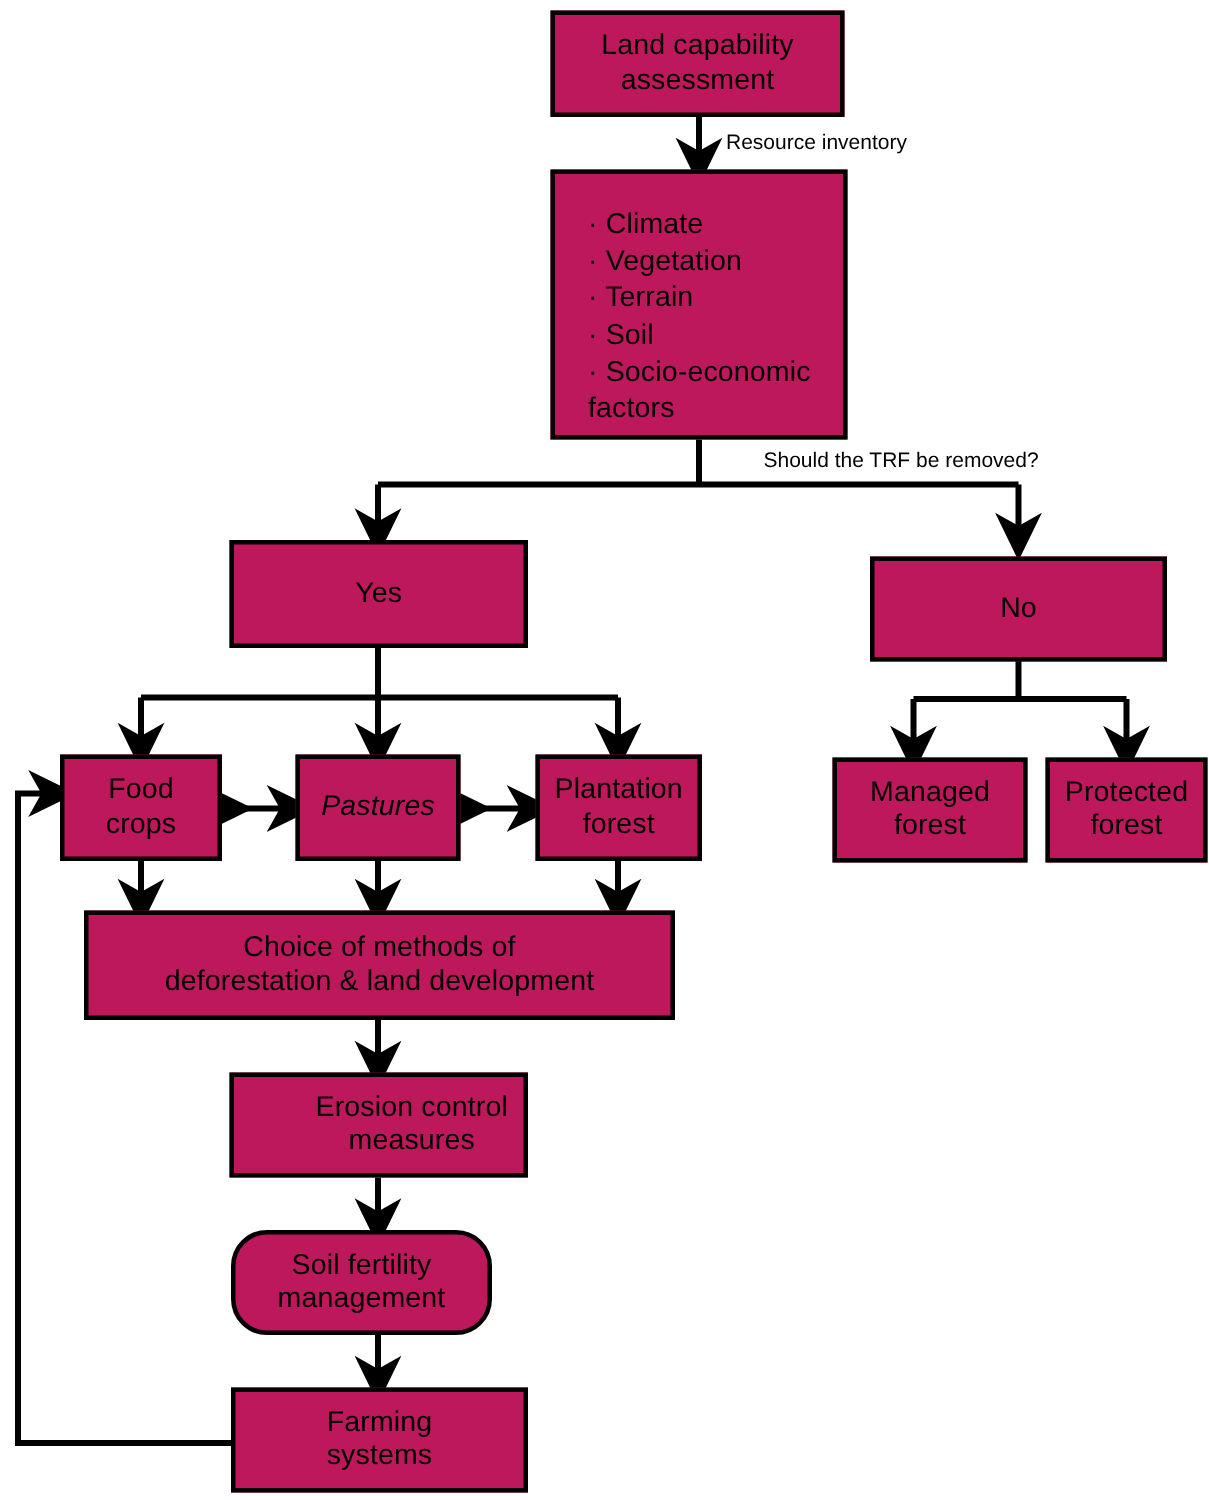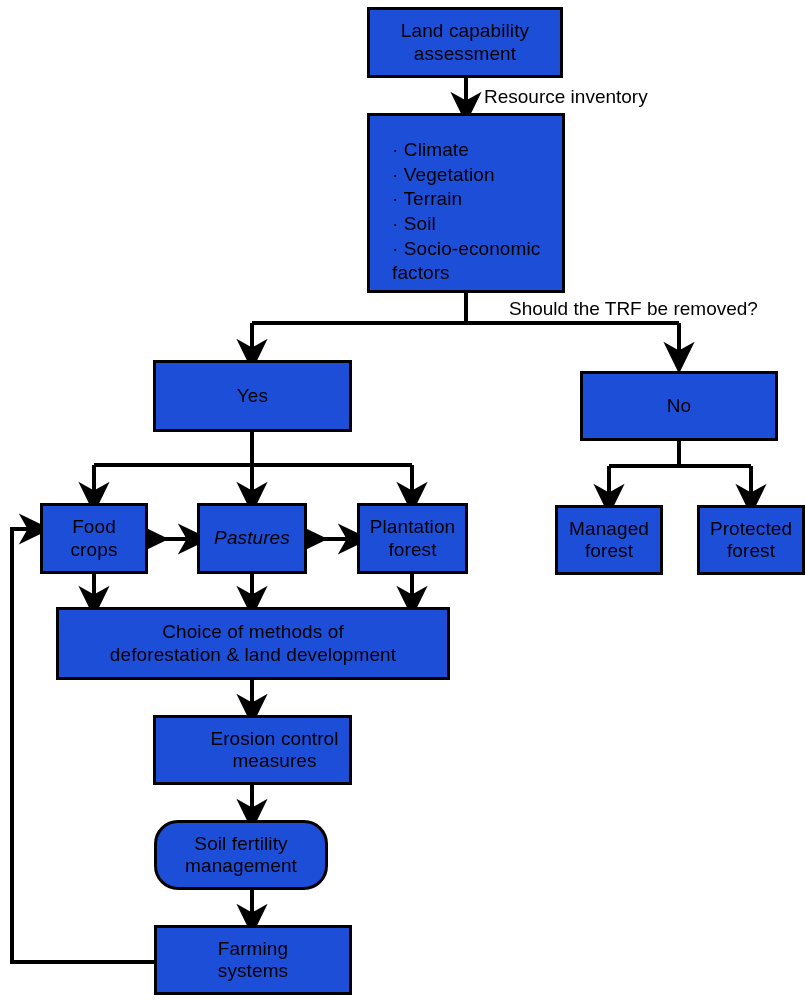--- a/index.html
+++ b/index.html
@@ -22,21 +22,21 @@
     left: 0;
     top: 0;
     width: 806px;
     height: 1000px;
     pointer-events: none;
   }
   .node {
     position: absolute;
     box-sizing: border-box;
     border: 3px solid #000;
-    background: #1d4ed8;
+    background: #be185d;
     display: flex;
     align-items: center;
     justify-content: center;
     text-align: center;
     line-height: 1.18;
     font-size: 19px;
     letter-spacing: 0.1px;
     z-index: 3;
   }
   .node .txt {
@@ -49,21 +49,21 @@
     text-align: left;
     padding: 22px 0 0 22px;
   }
   .node.list .txt {
     white-space: pre-line;
     line-height: 1.30;
     padding: 0;
   }
   .edge-label {
     position: absolute;
-    font-size: 19px;
+    font-size: 14px;
     white-space: nowrap;
     z-index: 4;
     background: transparent;
   }
 </style>
 </head>
 <body>
 
 <div id="canvas">
 
@@ -147,21 +147,21 @@
 
   <div class="node" style="left:197px; top:503px; width:110px; height:71px;font-style:italic;">
     <span class="txt">Pastures</span>
   </div>
 
   <div class="node" style="left:357px; top:503px; width:111px; height:71px;">
     <span class="txt">Plantation
 forest</span>
   </div>
 
-  <div class="node" style="left:555px; top:505px; width:108px; height:70px;">
+  <div class="node" style="left:555px; top:505px; width:130px; height:70px;">
     <span class="txt">Managed
 forest</span>
   </div>
 
   <div class="node" style="left:697px; top:505px; width:108px; height:70px;">
     <span class="txt">Protected
 forest</span>
   </div>
 
   <div class="node" style="left:56px; top:607px; width:394px; height:73px;">

